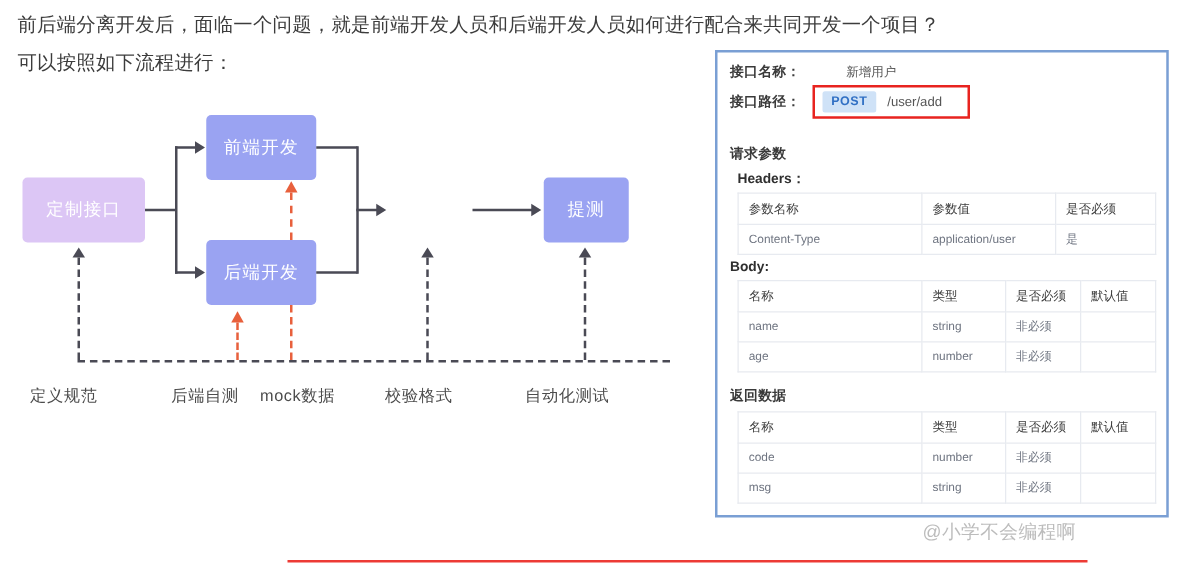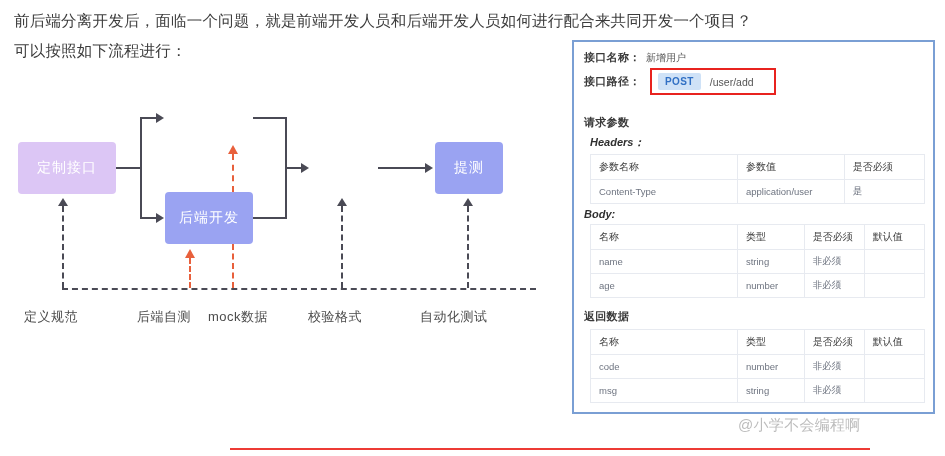--- a/index.html
+++ b/index.html
@@ -94,21 +94,21 @@
     border:2px solid #7a9fd4;
     background:#ffffff;
     padding:8px 10px 0 10px;
     overflow:hidden;
   }
   .row-kv { display:flex; align-items:center; margin-bottom:3px; }
   .kv-label {
     font-size:11px; font-weight:bold; color:#3a3a3a;
     width:62px; flex:none; letter-spacing:0.3px;
   }
-  .kv-value { font-size:10px; color:#555; }
+  .kv-value { font-size:10px; color:#555;margin-left:31px; }
 
   .path-box {
     display:flex; align-items:center;
     border:2px solid #e8231f;
     padding:3px 6px;
     margin-left:4px;
     width:126px;
   }
   .method-badge {
     background:#cfe2f7; color:#3170c4;
@@ -118,21 +118,20 @@
   }
   .path-text { font-size:10.5px; color:#555; margin-left:9px; }
 
   .sec-title {
     font-size:11px; font-weight:bold; color:#3a3a3a;
     margin:20px 0 5px 0; letter-spacing:0.3px;
   }
   .sub-title {
     font-size:11px; font-weight:bold; color:#2f2f2f;
     margin:4px 0 4px 6px;
-    font-style:italic;
   }
 
   table.api {
     border-collapse:collapse;
     width:335px;
     margin-left:6px;
     table-layout:fixed;
   }
   table.api th, table.api td {
     border:1px solid #e7eaf0;
@@ -179,20 +178,23 @@
 
 <div class="intro">
   <div class="intro-line">前后端分离开发后，面临一个问题，就是前端开发人员和后端开发人员如何进行配合来共同开发一个项目？</div>
   <div class="intro-line">可以按照如下流程进行：</div>
 </div>
 
 <div class="flow">
 
   <div class="node purple n-custom">
     <span>定制接口</span>
+  </div>
+  <div class="node blue n-front">
+    <span>前端开发</span>
   </div>
   <div class="node blue n-back">
     <span>后端开发</span>
   </div>
   <div class="node blue n-test">
     <span>提测</span>
   </div>
 
   <div class="line hline" style="left:116px; top:81px; width:25px;"></div>
   <div class="line vline" style="left:140px; top:31px; height:102px;"></div>

